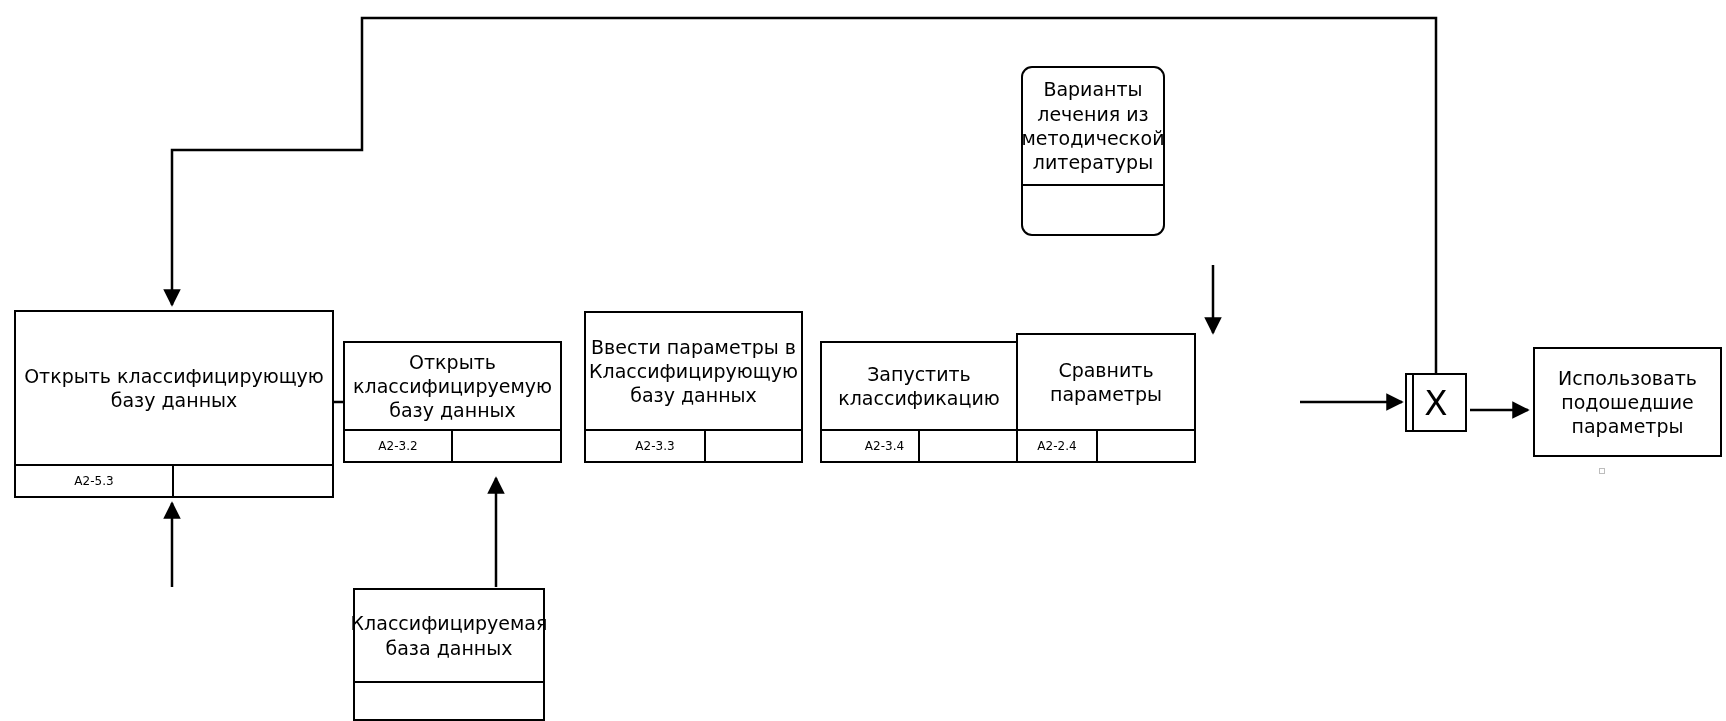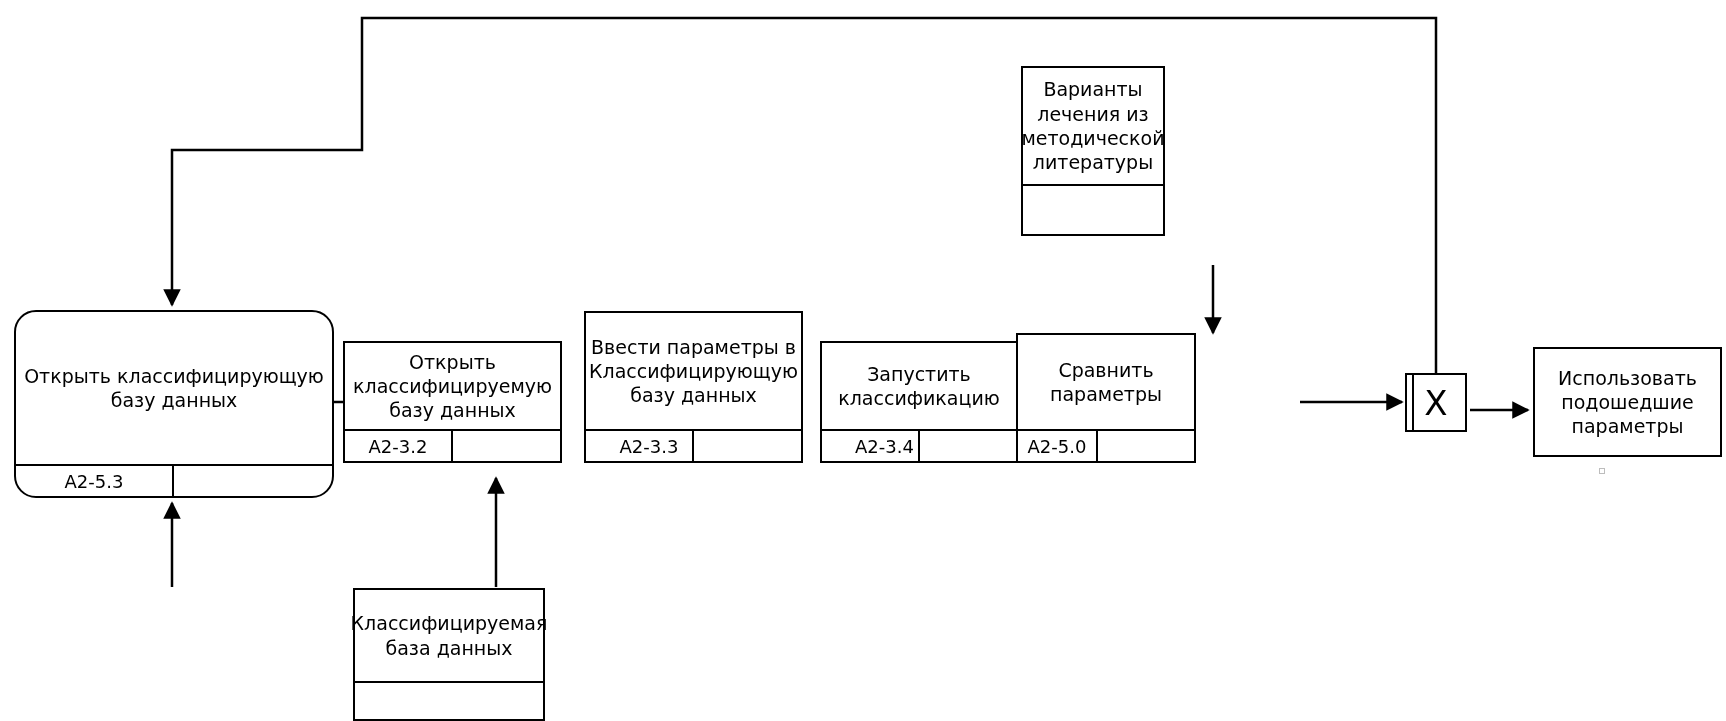--- a/index.html
+++ b/index.html
@@ -53,21 +53,21 @@
     border-top: 2px solid #000000;
     display: flex;
     height: 30px;
   }
   .node .footer .cell-id {
     flex: 0 0 auto;
     border-right: 2px solid #000000;
     display: flex;
     align-items: center;
     justify-content: center;
-    font-size: 18px;
+    font-size: 12px;
     color: #000000;
     box-sizing: border-box;
   }
   .node .footer .cell-blank {
     flex: 1 1 auto;
   }
   .gate {
     position: absolute;
     box-sizing: border-box;
     border: 2px solid #000000;
@@ -124,21 +124,21 @@
 
     <path d="M 1470 410 L 1528 410" fill="none" stroke="#000000" stroke-width="2.5" marker-end="url(#arrow)"></path>
 
     <path d="M 1213 265 L 1213 333" fill="none" stroke="#000000" stroke-width="2.5" marker-end="url(#arrow)"></path>
 
     <path d="M 172 587 L 172 503" fill="none" stroke="#000000" stroke-width="2.5" marker-end="url(#arrow)"></path>
 
     <path d="M 496 587 L 496 478" fill="none" stroke="#000000" stroke-width="2.5" marker-end="url(#arrow)"></path>
   </svg>
 
-  <div class="node" style="left:14px; top:310px; width:320px; height:188px;border-radius:22px;">
+  <div class="node" style="left:14px; top:310px; width:320px; height:188px;">
     <div class="body">
       <span>Открыть классифицирующую базу данных</span>
     </div>
     <div class="footer">
       <div class="cell-id" style="width:158px;">A2-5.3</div>
       <div class="cell-blank"></div>
     </div>
   </div>
 
   <div class="node" style="left:343px; top:341px; width:219px; height:122px;">
@@ -149,52 +149,52 @@
       <div class="cell-id" style="width:108px;">A2-3.2</div>
       <div class="cell-blank"></div>
     </div>
   </div>
 
   <div class="node" style="left:584px; top:311px; width:219px; height:152px;">
     <div class="body">
       <span>Ввести параметры в Классифицирующую базу данных</span>
     </div>
     <div class="footer">
-      <div class="cell-id" style="width:108px;padding-left:20px;">A2-3.3</div>
+      <div class="cell-id" style="width:120px;padding-left:20px;">A2-3.3</div>
       <div class="cell-blank"></div>
     </div>
   </div>
 
   <div class="node" style="left:820px; top:341px; width:198px; height:122px;justify-content:flex-end;">
     <div class="body">
       <span>Запустить классификацию</span>
     </div>
     <div class="footer">
       <div class="cell-id" style="width:98px;padding-left:29px;">A2-3.4</div>
       <div class="cell-blank"></div>
     </div>
   </div>
 
   <div class="node" style="left:1016px; top:333px; width:180px; height:130px;">
     <div class="body">
       <span>Сравнить параметры</span>
     </div>
     <div class="footer">
-      <div class="cell-id" style="width:80px;">A2-5.0</div>
+      <div class="cell-id" style="width:80px;">A2-2.4</div>
       <div class="cell-blank"></div>
     </div>
   </div>
 
   <div class="node" style="left:1533px; top:347px; width:189px; height:110px;">
     <div class="body">
       <span>Использовать подошедшие параметры</span>
     </div>
   </div>
 
-  <div class="node" style="left:1021px; top:66px; width:144px; height:170px;">
+  <div class="node" style="left:1021px; top:66px; width:144px; height:170px;border-radius:11px;">
     <div class="body">
       <span>Варианты лечения из методической литературы</span>
     </div>
     <div class="footer no-divider" style="height:48px;">
       <div class="cell-blank"></div>
     </div>
   </div>
 
 
   <div class="node" style="left:353px; top:588px; width:192px; height:133px;">

